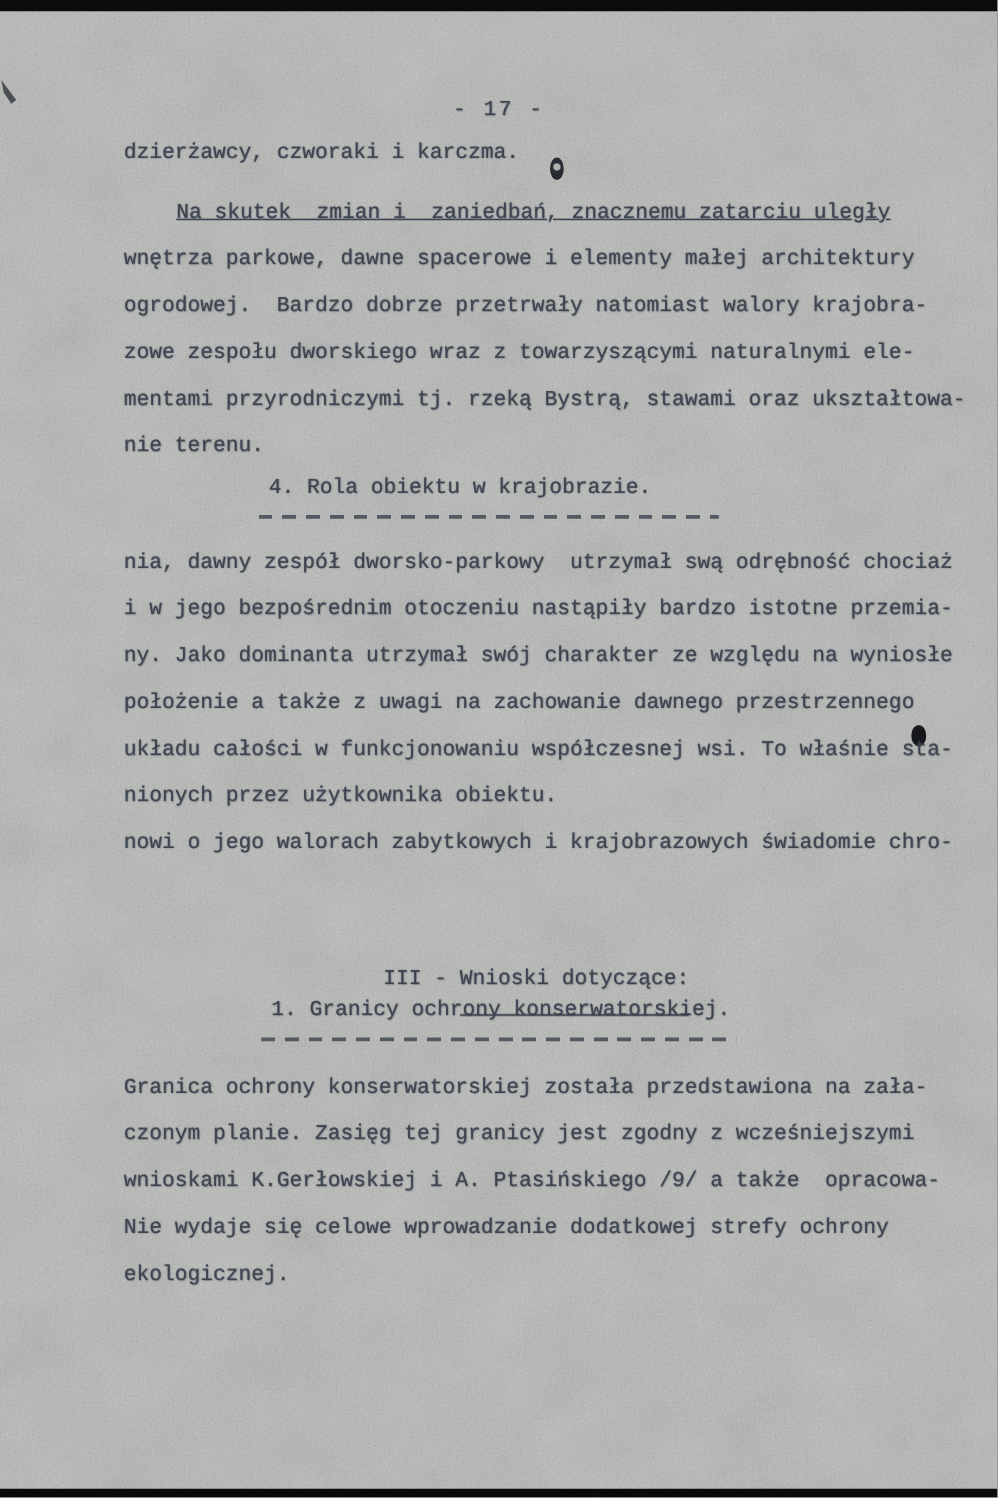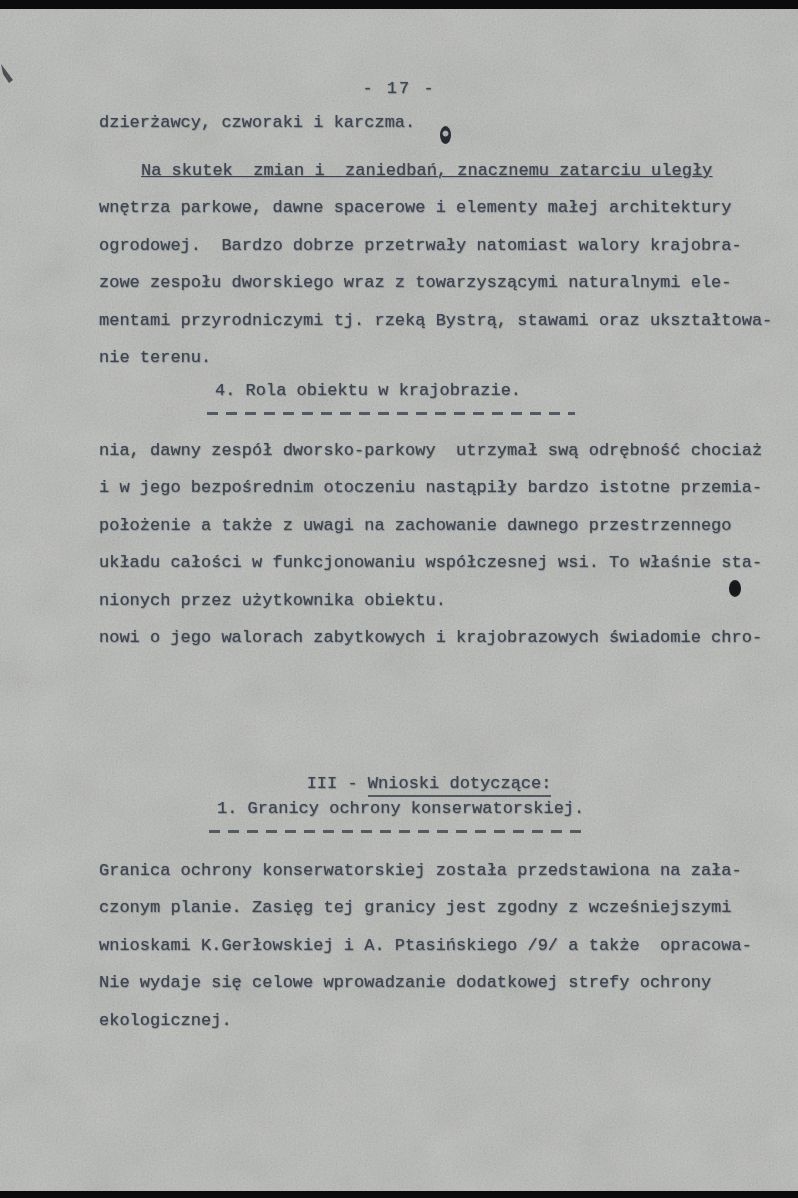--- a/index.html
+++ b/index.html
@@ -33,21 +33,21 @@
   .heading-block { position:absolute; }
   .dash-underline {
     height:3px; margin-top:3px;
     background:repeating-linear-gradient(90deg,
       rgba(58,65,76,0.8) 0px, rgba(58,65,76,0.8) 11px,
       rgba(58,65,76,0) 11px, rgba(58,65,76,0) 19px);
     filter:blur(0.4px);
   }
   .solid-underline {
     border-bottom:2px solid rgba(55,62,74,0.78);
-    padding-bottom:2px;
+    padding-bottom:18px;
     margin-top:16px;
   }
 
   .ink-blob { position:absolute; z-index:2; border-radius:50%; }
   .blob-a {
     left:440px; top:126px; width:11px; height:18px;
     background:radial-gradient(circle at 50% 42%, #b0b2af 0 2.4px, #2a2d33 3.4px, #23262b 100%);
   }
   .blob-b {
     left:729px; top:580px; width:12px; height:17px;
@@ -105,20 +105,21 @@
     </div>
 
     <div class="heading-block" style="left:215px; top:372px;">
       <div class="line">4. Rola obiektu w krajobrazie.</div>
       <div class="dash-underline" style="width:368px; margin-left:-8px;"></div>
     </div>
 
     <div class="block" style="top:432px;">
       <div class="line">nia, dawny zespół dworsko-parkowy  utrzymał swą odrębność chociaż</div>
       <div class="line">i w jego bezpośrednim otoczeniu nastąpiły bardzo istotne przemia-</div>
+      <div class="line">ny. Jako dominanta utrzymał swój charakter ze względu na wyniosłe</div>
       <div class="line">położenie a także z uwagi na zachowanie dawnego przestrzennego</div>
       <div class="line">układu całości w funkcjonowaniu współczesnej wsi. To właśnie sta-</div>
       <div class="line">nionych przez użytkownika obiektu.</div>
       <div class="line">nowi o jego walorach zabytkowych i krajobrazowych świadomie chro-</div>
     </div>
 
     <div class="heading-block" style="left:225px; top:728px;">
       <div class="line">
         <span>III - </span><span class="solid-underline">Wnioski dotyczące:</span>
       </div>

